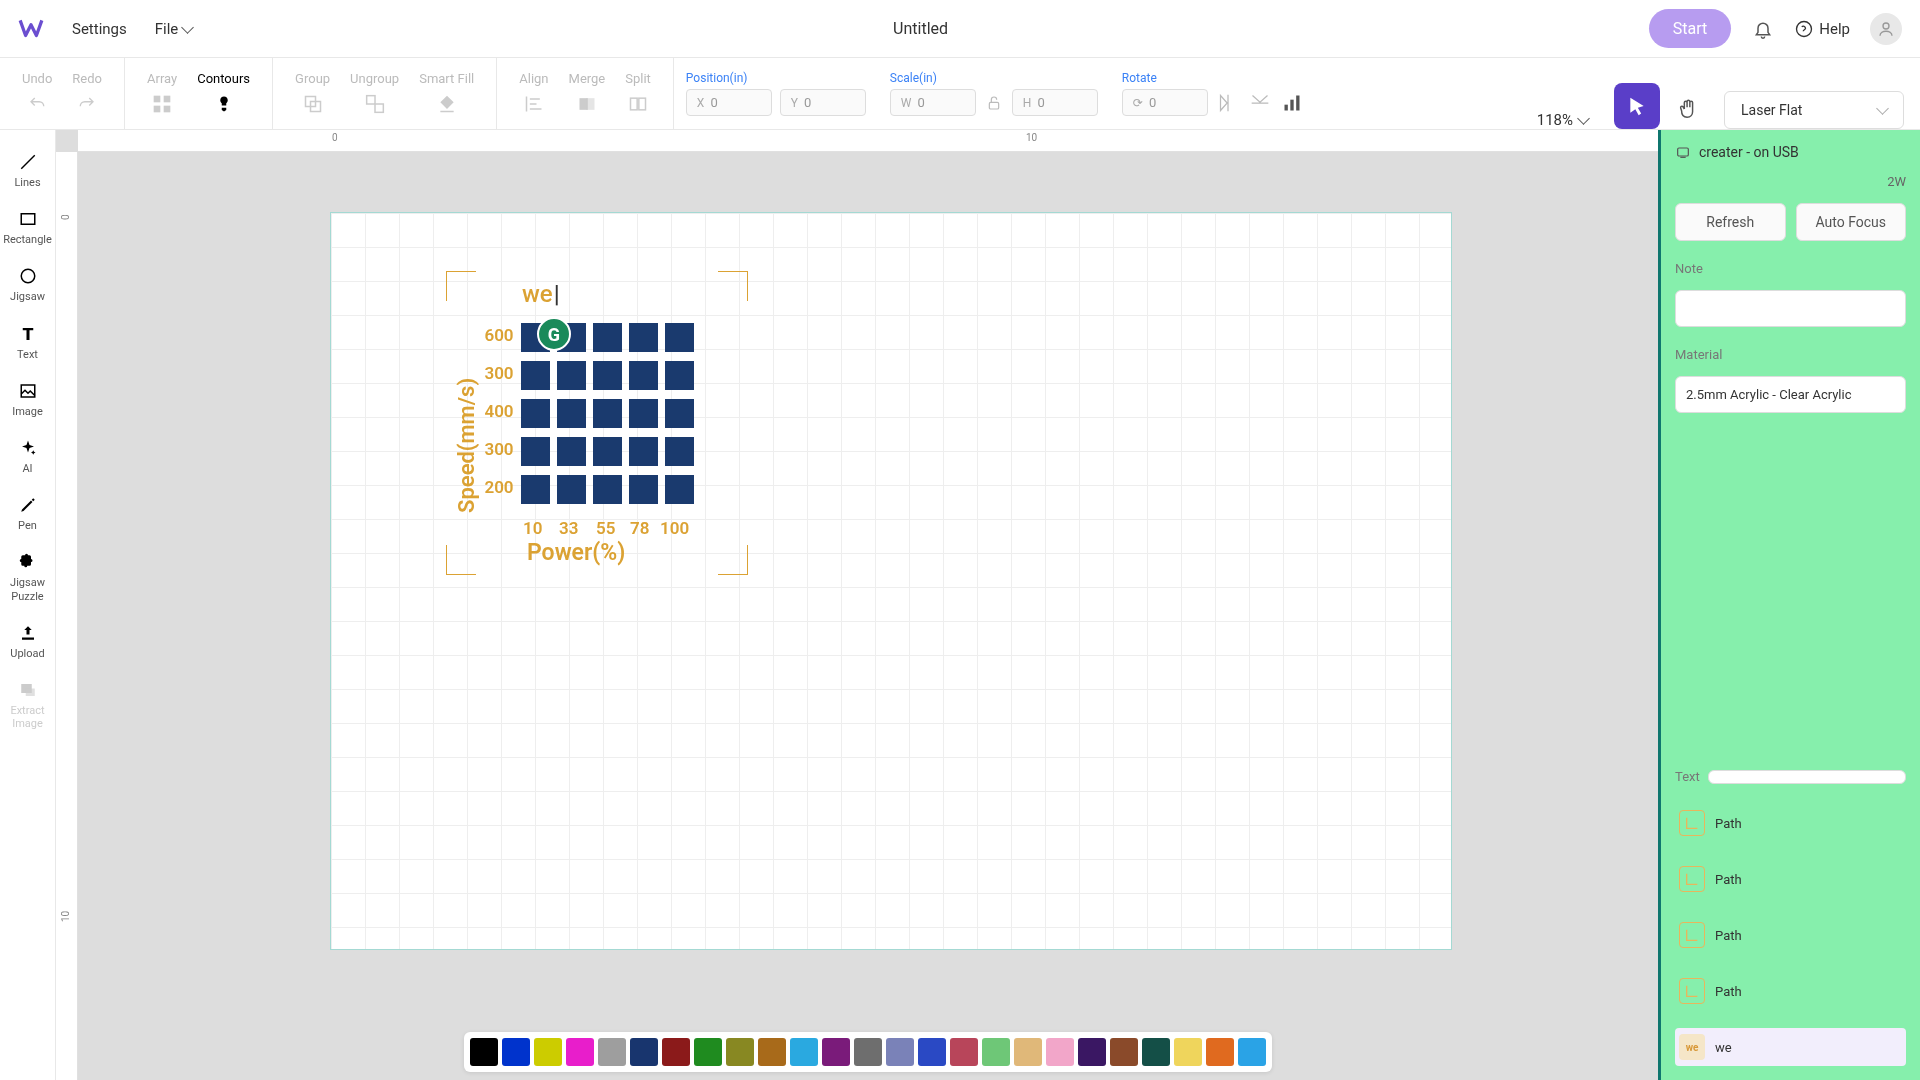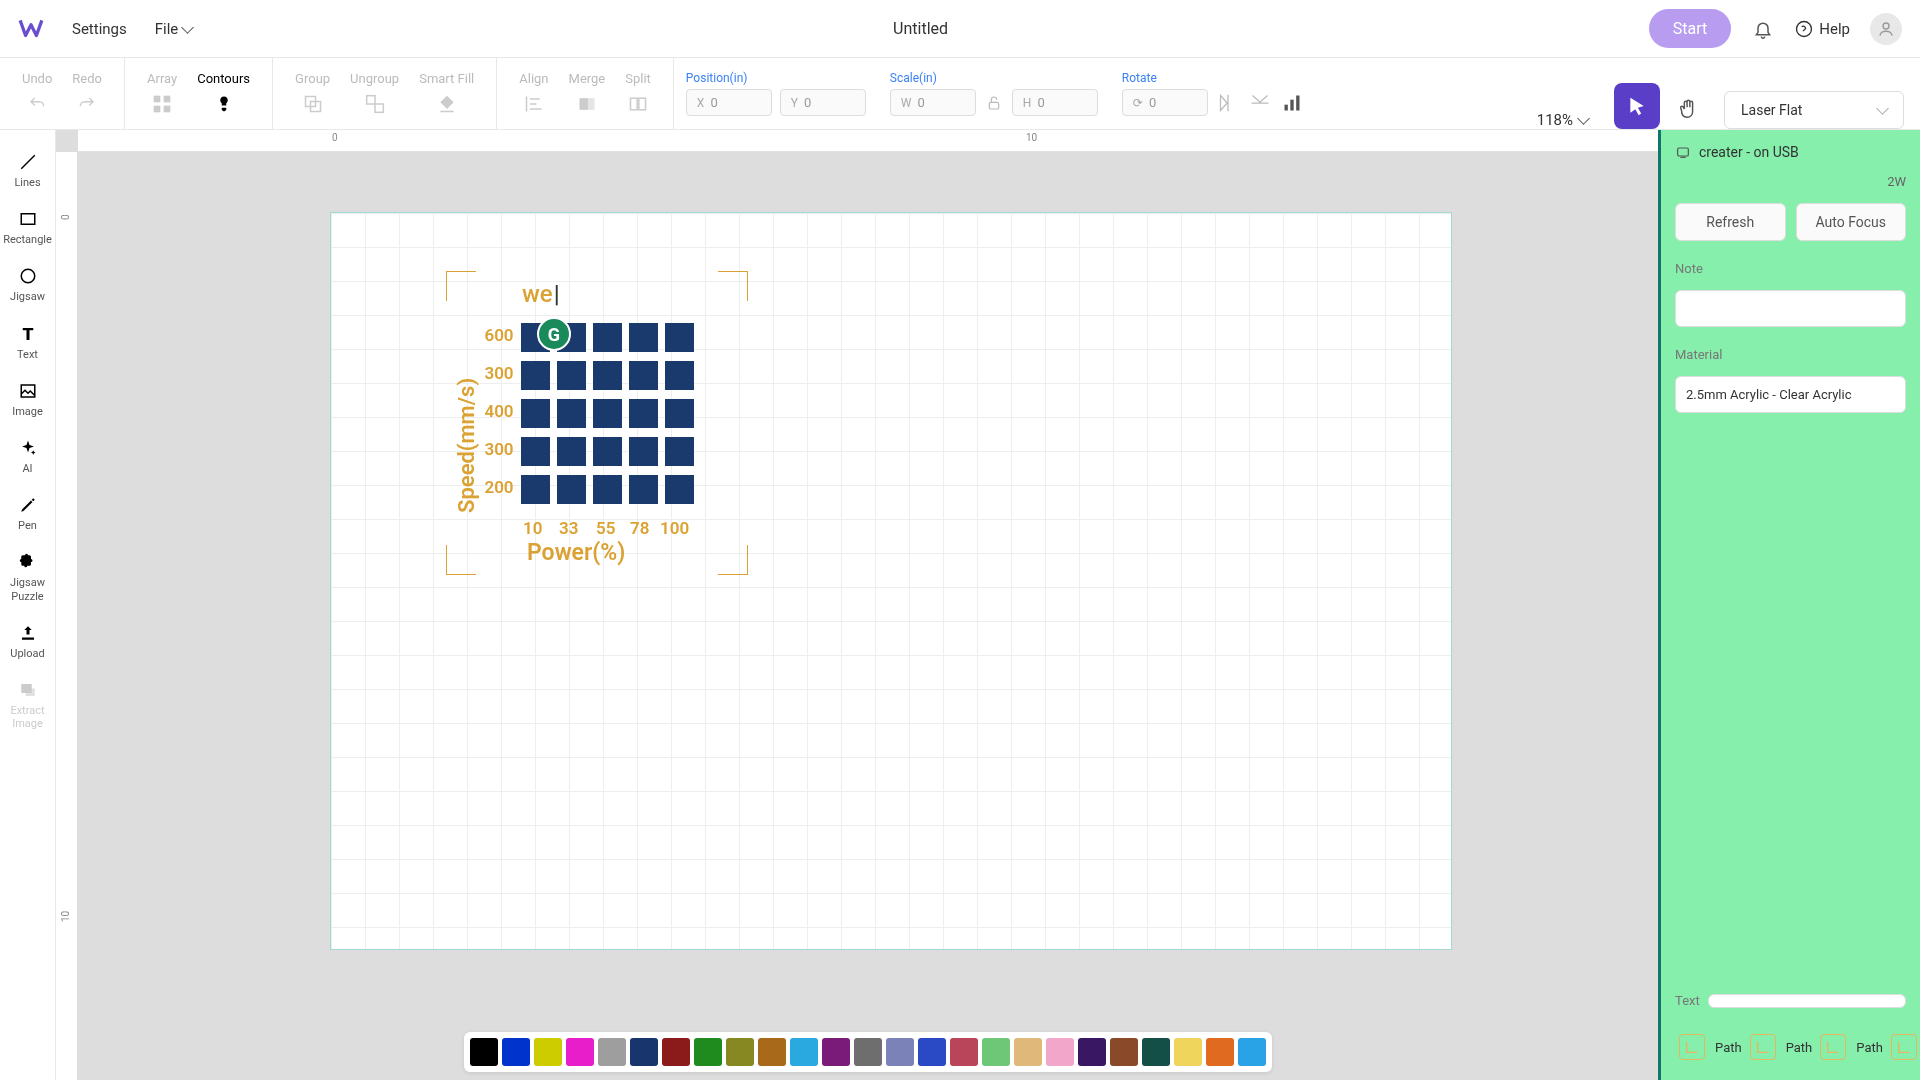--- a/index.html
+++ b/index.html
@@ -82,21 +82,21 @@
 .sw{width:28px;height:28px;border-radius:3px;cursor:pointer}
 
 
 .rpanel{width:262px;border-left:3px solid #0f766e;background:#86efac;padding:14px 14px;display:flex;flex-direction:column;gap:14px;overflow-y:auto}
 .dev-row{display:flex;align-items:center;gap:8px;font-size:14px;color:#333}
 .watt{text-align:right;font-size:13px;color:#666}
 .btn-row{display:flex;gap:10px}
 .pnl-btn{flex:1;border:1px solid #ddd;background:#fafafa;border-radius:6px;padding:10px 6px;font-size:14px;color:#555;cursor:pointer}
 .pnl-lbl{font-size:13px;color:#777;margin-top:6px}
 .pnl-input{width:100%;border:1px solid #ddd;border-radius:6px;padding:10px;font-size:13px;color:#333;background:#fff}
-.layer-list{display:flex;flex-direction:row;gap:0;margin-top:6px}
+.layer-list{display:flex;flex-direction:column;gap:18px;margin-top:6px}
 .layer-item{display:flex;align-items:center;gap:10px;padding:6px 4px;cursor:pointer;border-radius:4px}
 .layer-item.sel{background:#f2eefc}
 .layer-ic{width:26px;height:26px;border-radius:4px;display:flex;align-items:center;justify-content:center;font-size:10px;font-weight:700}
 .layer-ic.path{border:1.5px solid #e8b65c;color:#e8b65c}
 .layer-ic.text{background:#f5e6c8;color:#d89838}
 .layer-nm{font-size:13px;color:#333}
 </style>
 </head>
 <body>
 

